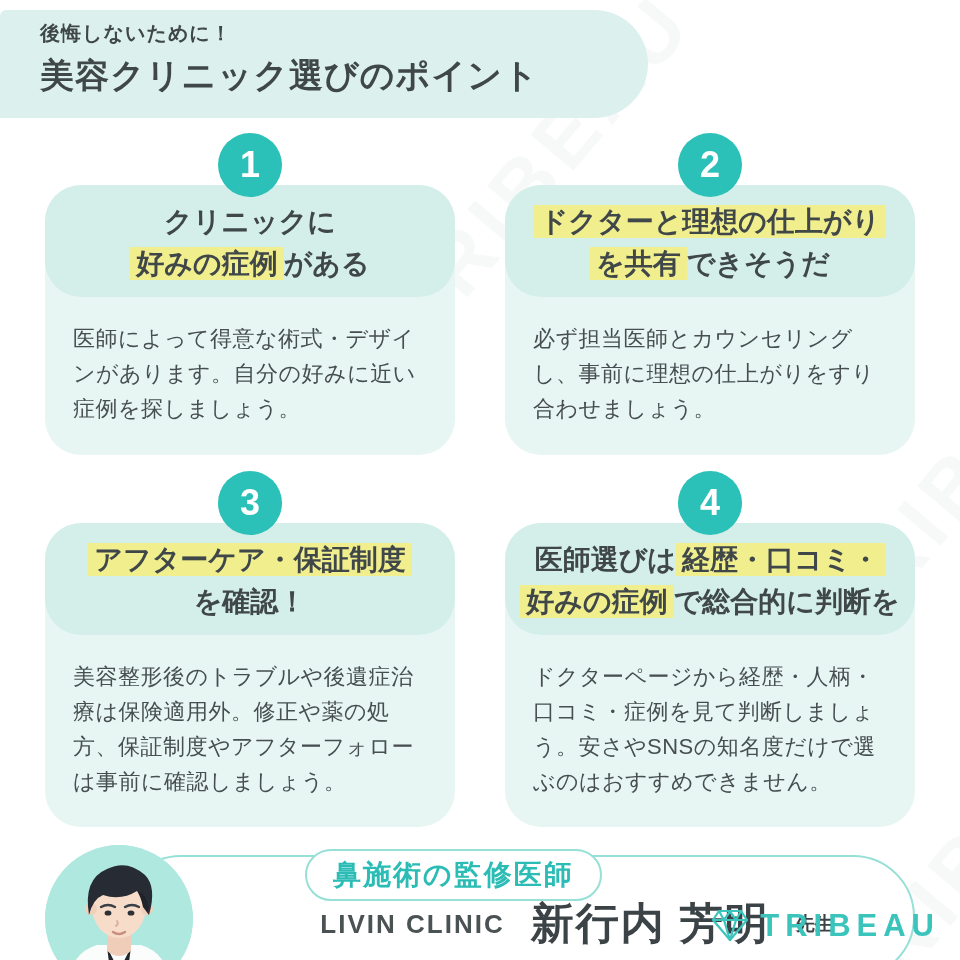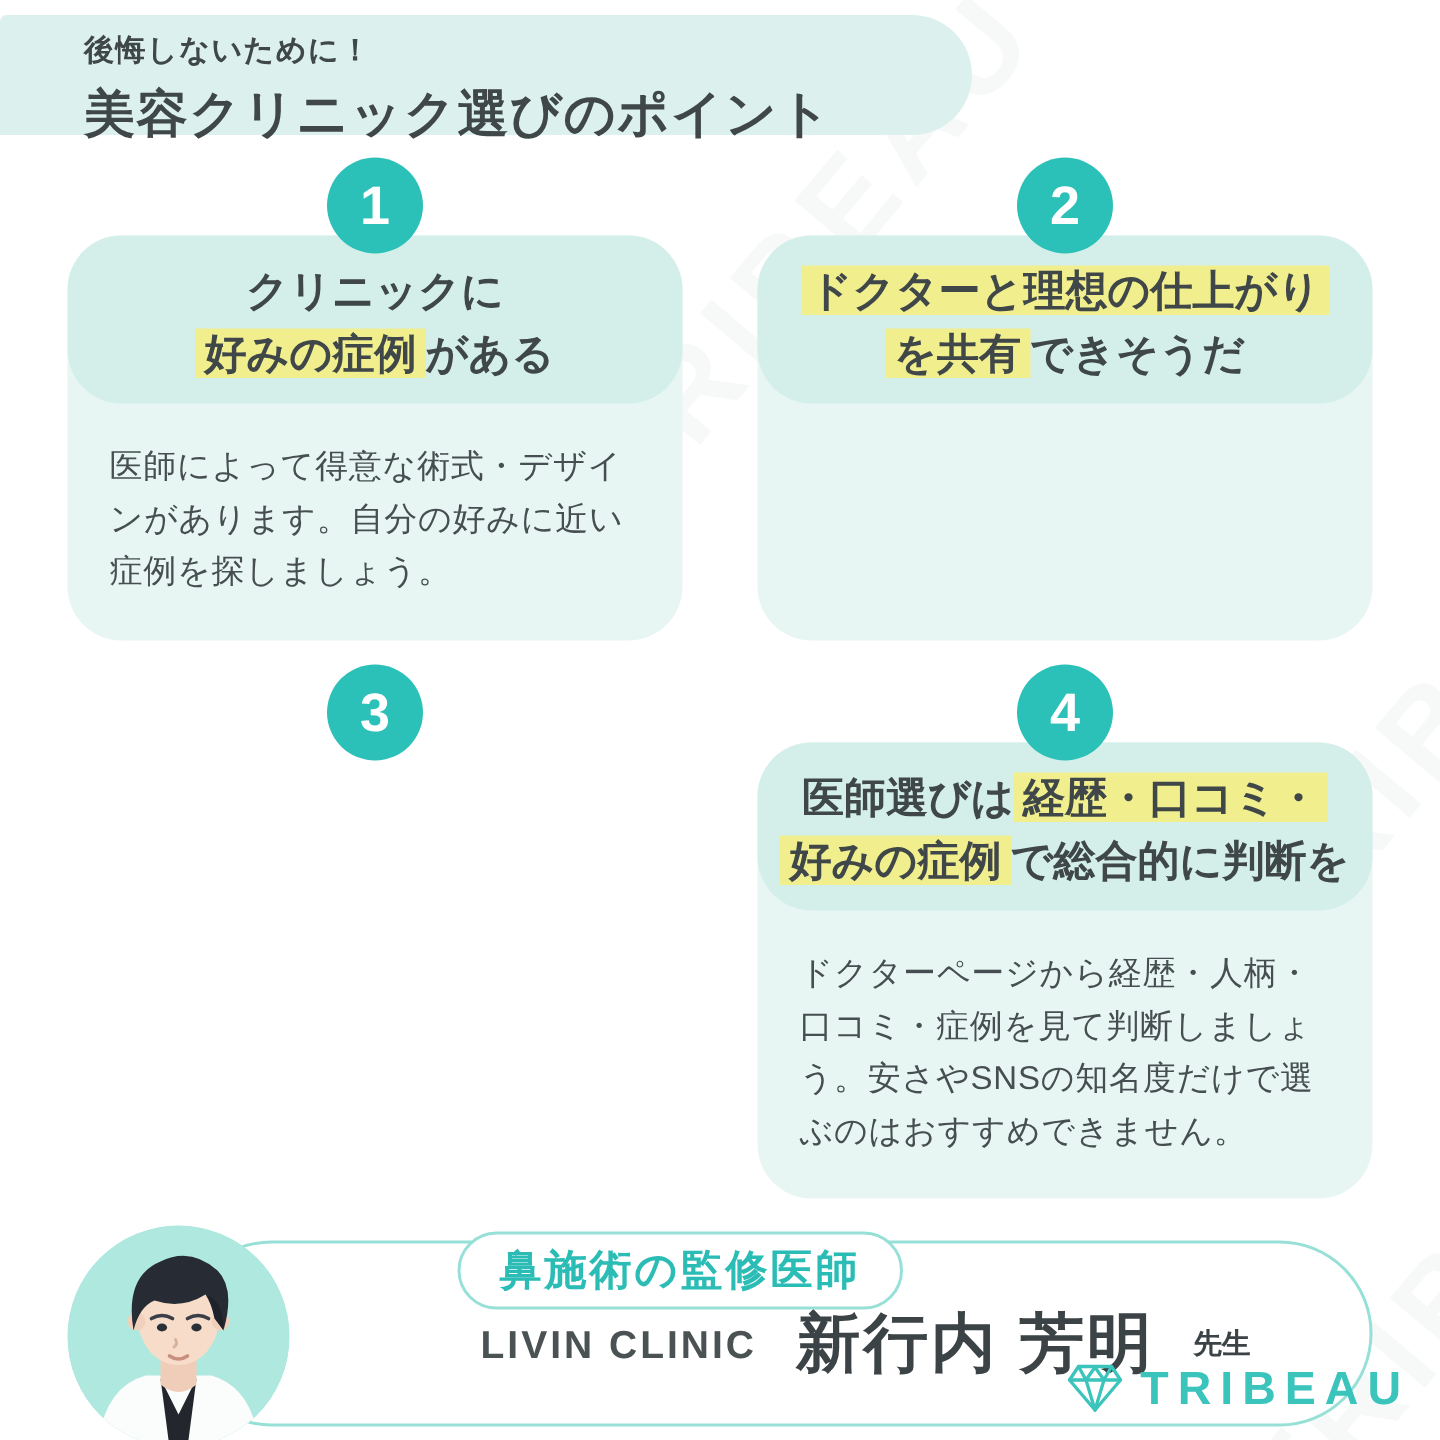--- a/index.html
+++ b/index.html
@@ -11,23 +11,23 @@
   }
   
   .wm{
     position:absolute;font-size:82px;font-weight:700;letter-spacing:8px;
     color:rgba(140,155,160,0.07);transform:rotate(-50deg);
     white-space:nowrap;pointer-events:none;z-index:0;
   }
   
   .header-band{
     position:relative;z-index:1;
-    margin-top:10px;width:648px;height:80px;
+    margin-top:10px;width:648px;height:108px;
     background:#dcf1ee;border-radius:6px 54px 54px 0;
-    box-sizing:border-box;padding:10px 0 0 56px;
+    box-sizing:border-box;padding:10px 0 0 40px;
   }
   .tagline{font-size:20px;font-weight:700;letter-spacing:1px;color:#3f4749;}
   .main-title{font-size:34px;font-weight:800;letter-spacing:1px;color:#3f4749;margin-top:6px;}
   
   .grid{
     position:relative;z-index:1;
     margin:15px 45px 0 45px;
     display:grid;grid-template-columns:410px 410px;column-gap:50px;row-gap:16px;
   }
   .cell{display:flex;flex-direction:column;align-items:center;}
@@ -109,24 +109,32 @@
         <div class="cardbody">医師によって得意な術式・デザインがあります。自分の好みに近い症例を探しましょう。</div>
       </div>
     </div>
     <div class="cell">
       <div class="num">2</div>
       <div class="card">
         <div class="band">
           <span class="line"><span class="hl">ドクターと理想の仕上がり</span></span>
           <span class="line"><span class="hl">を共有</span><span>できそうだ</span></span>
         </div>
+        <div class="cardbody">必ず担当医師とカウンセリングし、事前に理想の仕上がりをすり合わせましょう。</div>
       </div>
     </div>
     <div class="cell">
       <div class="num">3</div>
+      <div class="card">
+        <div class="band">
+          <span class="line"><span class="hl">アフターケア・保証制度</span></span>
+          <span class="line"><span>を確認！</span></span>
+        </div>
+        <div class="cardbody">美容整形後のトラブルや後遺症治療は保険適用外。修正や薬の処方、保証制度やアフターフォローは事前に確認しましょう。</div>
+      </div>
     </div>
     <div class="cell">
       <div class="num">4</div>
       <div class="card">
         <div class="band">
           <span class="line"><span>医師選びは</span><span class="hl">経歴・口コミ・</span></span>
           <span class="line"><span class="hl">好みの症例</span><span>で総合的に判断を</span></span>
         </div>
         <div class="cardbody">ドクターページから経歴・人柄・口コミ・症例を見て判断しましょう。安さやSNSの知名度だけで選ぶのはおすすめできません。</div>
       </div>

